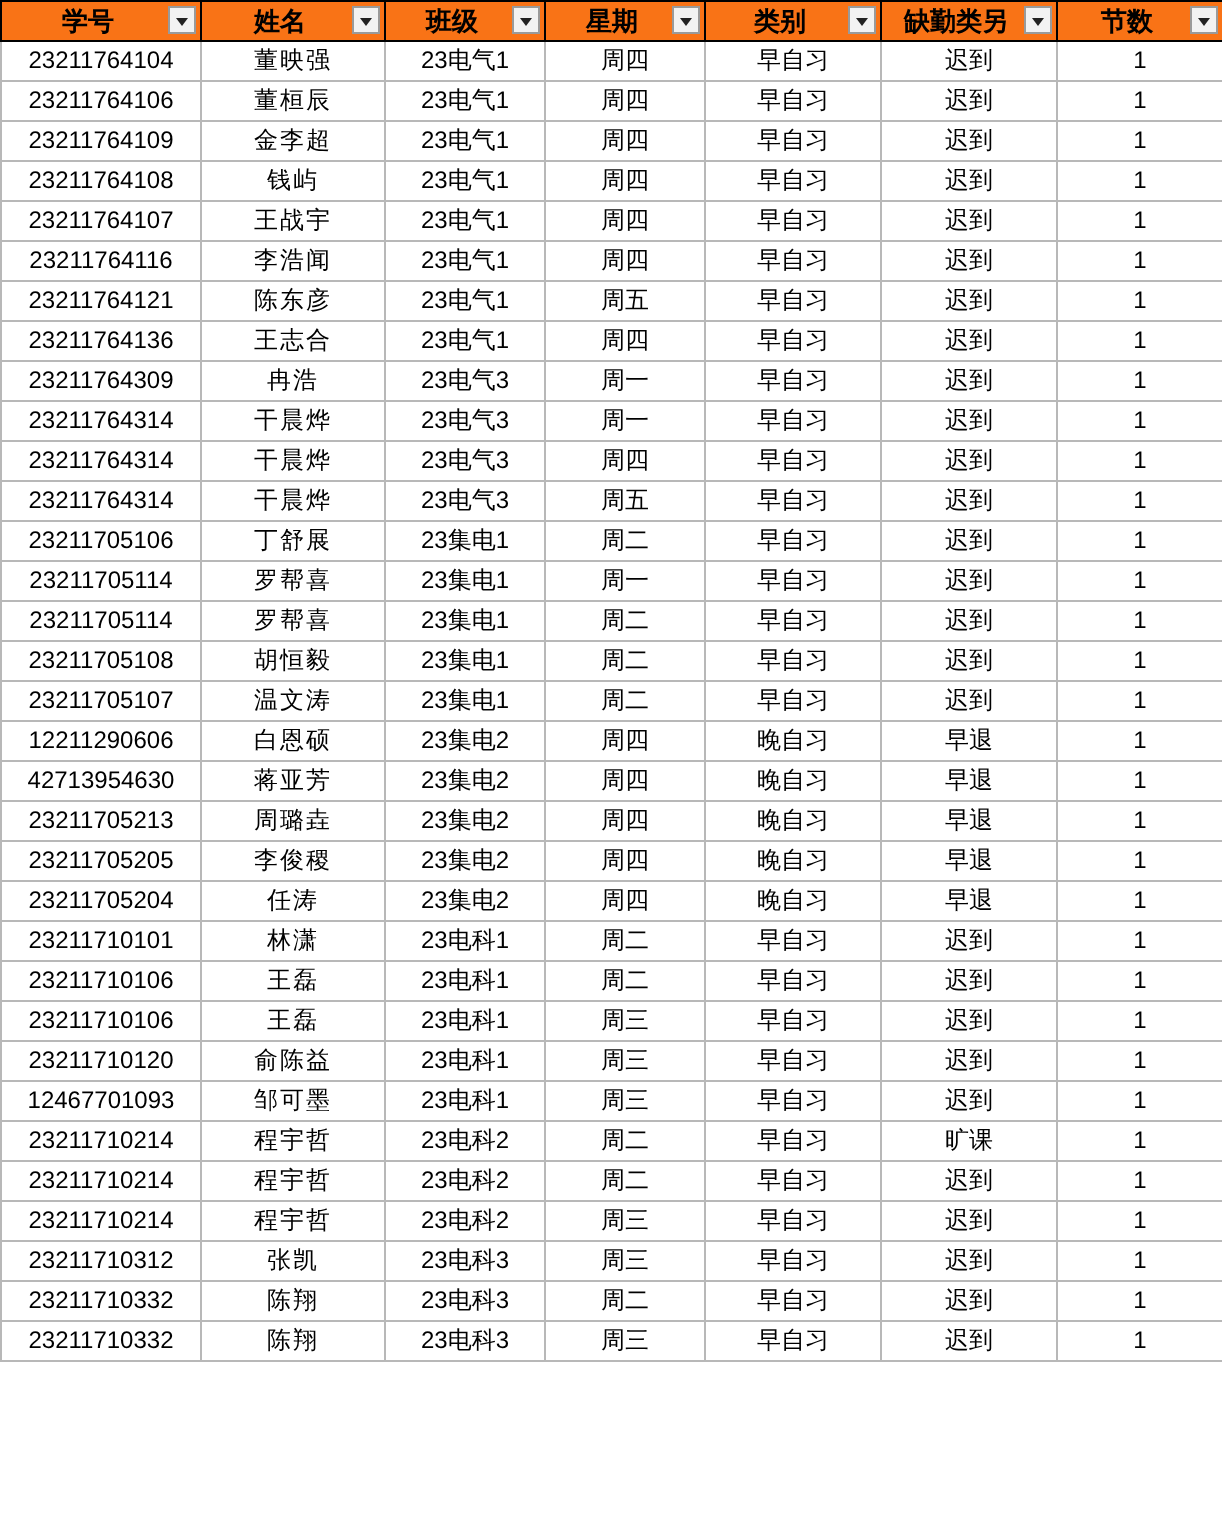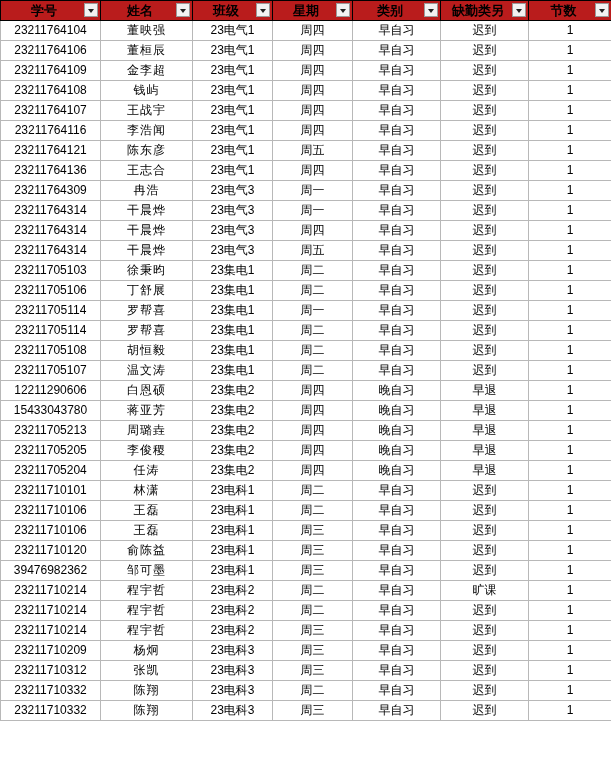--- a/index.html
+++ b/index.html
@@ -33,21 +33,21 @@
     height: 19px;
     line-height: 19px;
     padding: 0 3px;
     text-align: center;
     white-space: nowrap;
     overflow: hidden;
   }
   table.sheet thead th {
     font-weight: bold;
     font-size: 13px;
-    background: #b91c1c;
+    background: #f97316;
     border: 1px solid #000000;
     position: relative;
     padding-right: 16px;
     margin-left: 30px;
   }
   .hdr-inner {
     display: block;
     text-align: center;
   }
   .filter-btn {
@@ -239,29 +239,20 @@
         <tr>
           <td class="num">23211764314</td>
           <td class="name">干晨烨</td>
           <td>23电气3</td>
           <td>周五</td>
           <td>早自习</td>
           <td>迟到</td>
           <td class="num">1</td>
         </tr>
         <tr>
-          <td class="num">23211705103</td>
-          <td class="name">徐秉昀</td>
-          <td>23集电1</td>
-          <td>周二</td>
-          <td>早自习</td>
-          <td>迟到</td>
-          <td class="num">1</td>
-        </tr>
-        <tr>
           <td class="num">23211705106</td>
           <td class="name">丁舒展</td>
           <td>23集电1</td>
           <td>周二</td>
           <td>早自习</td>
           <td>迟到</td>
           <td class="num">1</td>
         </tr>
         <tr>
           <td class="num">23211705114</td>
@@ -302,21 +293,21 @@
         <tr>
           <td class="num">12211290606</td>
           <td class="name">白恩硕</td>
           <td>23集电2</td>
           <td>周四</td>
           <td>晚自习</td>
           <td>早退</td>
           <td class="num">1</td>
         </tr>
         <tr>
-          <td class="num">15433043780</td>
+          <td class="num">42713954630</td>
           <td class="name">蒋亚芳</td>
           <td>23集电2</td>
           <td>周四</td>
           <td>晚自习</td>
           <td>早退</td>
           <td class="num">1</td>
         </tr>
         <tr>
           <td class="num">23211705213</td>
           <td class="name">周璐垚</td>
@@ -374,21 +365,21 @@
         <tr>
           <td class="num">23211710120</td>
           <td class="name">俞陈益</td>
           <td>23电科1</td>
           <td>周三</td>
           <td>早自习</td>
           <td>迟到</td>
           <td class="num">1</td>
         </tr>
         <tr>
-          <td class="num">39476982362</td>
+          <td class="num">12467701093</td>
           <td class="name">邹可墨</td>
           <td>23电科1</td>
           <td>周三</td>
           <td>早自习</td>
           <td>迟到</td>
           <td class="num">1</td>
         </tr>
         <tr>
           <td class="num">23211710214</td>
           <td class="name">程宇哲</td>
@@ -404,29 +395,20 @@
           <td>23电科2</td>
           <td>周二</td>
           <td>早自习</td>
           <td>迟到</td>
           <td class="num">1</td>
         </tr>
         <tr>
           <td class="num">23211710214</td>
           <td class="name">程宇哲</td>
           <td>23电科2</td>
-          <td>周三</td>
-          <td>早自习</td>
-          <td>迟到</td>
-          <td class="num">1</td>
-        </tr>
-        <tr>
-          <td class="num">23211710209</td>
-          <td class="name">杨炯</td>
-          <td>23电科3</td>
           <td>周三</td>
           <td>早自习</td>
           <td>迟到</td>
           <td class="num">1</td>
         </tr>
         <tr>
           <td class="num">23211710312</td>
           <td class="name">张凯</td>
           <td>23电科3</td>
           <td>周三</td>

